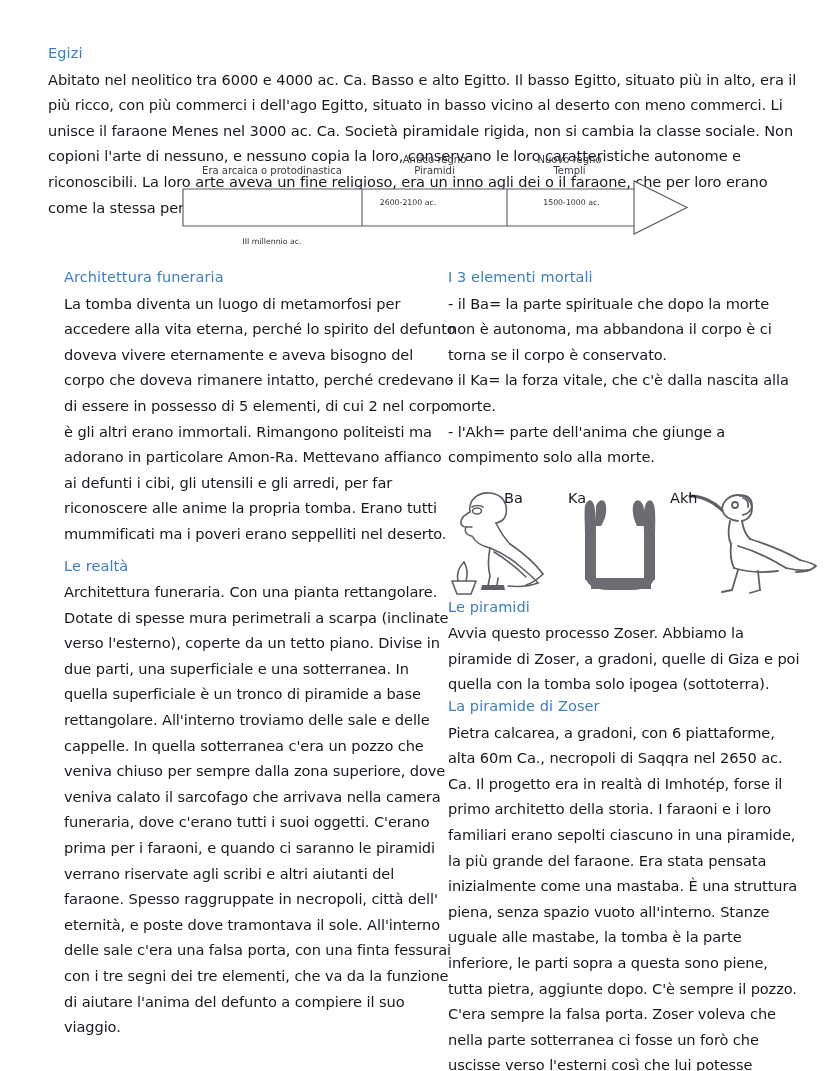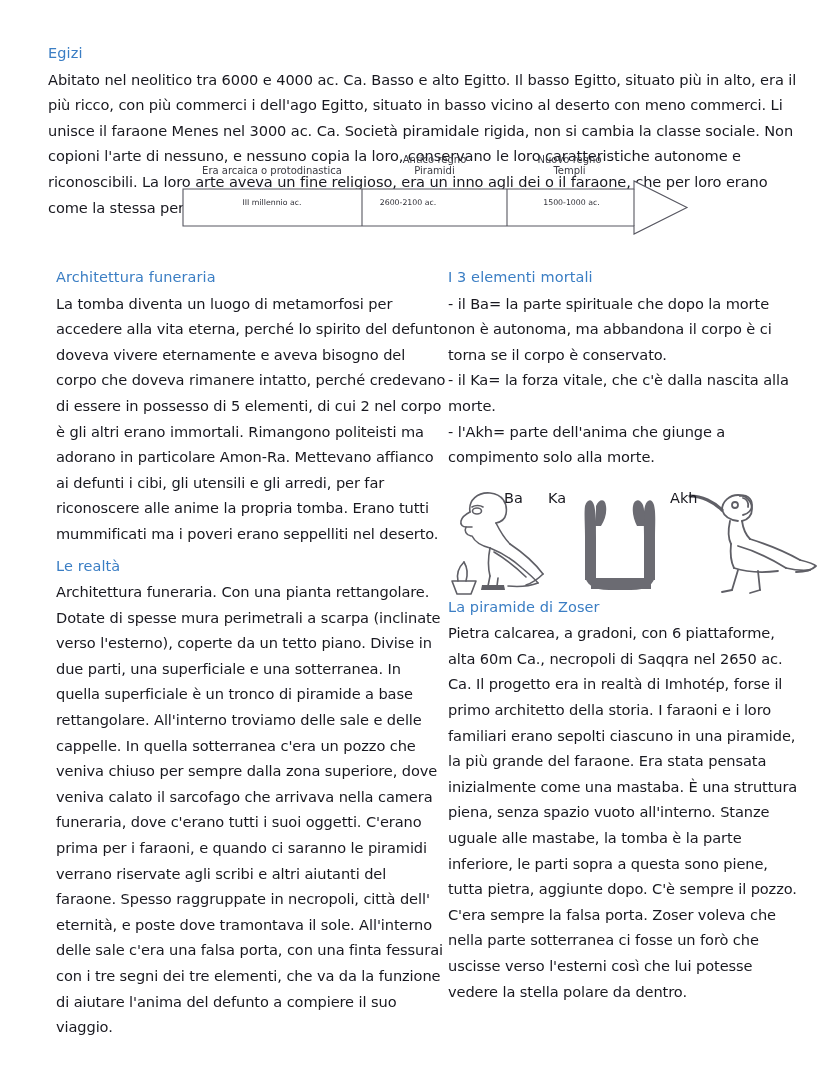--- a/index.html
+++ b/index.html
@@ -81,32 +81,32 @@
   .timeline-svg { position: absolute; left: 0; top: 27px; }
 
   .tl-cell-text {
     position: absolute;
     font-size: 7.8px;
     color: #2e2e36;
     text-align: center;
     top: 45px;
     font-family: "DejaVu Sans", sans-serif;
   }
-  .tl-cell-text.c0 { left: 0px;   width: 180px; }
+  .tl-cell-text.c0 { left: 0px;   width: 180px; margin-top: 39px; }
   .tl-cell-text.c1 { left: 163px; width: 126px; }
   .tl-cell-text.c2 { left: 325px; width: 129px; }
 
   
   .cols {
     position: relative;
     margin-top: 6px;
   }
   .col-left {
     position: absolute;
-    left: 8px;
+    left: 16px;
     top: 0px;
     width: 392px;
   }
   .col-right {
     position: absolute;
     left: 400px;
     top: 0px;
     width: 352px;
   }
   .col-left p.body-text { width: 392px; }
@@ -128,21 +128,21 @@
   .glyph-label {
     position: absolute;
     font-size: 14.5px;
     color: #18181f;
     font-family: "DejaVu Sans", sans-serif;
   }
   .g-ba   { left: 0px;  }
   .g-ka   { left: 115px;}
   .g-akh  { left: 240px;}
   .lab-ba  { left: 56px;  top: 4px; }
-  .lab-ka  { left: 100px; top: 4px; }
+  .lab-ka  { left: 120px; top: 4px; }
   .lab-akh { left: 222px; top: 4px; }
 </style>
 </head>
 <body>
 
 <div class="page">
 
   <div class="content">
 
     <div class="intro">
@@ -299,20 +299,22 @@
               <path d="M50,84 L44,104"></path>
               <path d="M44,104 L34,106"></path>
               <path d="M70,85 L72,104"></path>
               <path d="M72,104 L62,107"></path>
             </g>
           </svg>
           <div class="glyph-label lab-akh">Akh</div>
         </div>
 
         <div>
+          <h2 class="section-head">Le piramidi</h2>
+          <p class="body-text">Avvia questo processo Zoser. Abbiamo la piramide di Zoser, a gradoni, quelle di Giza e poi quella con la tomba solo ipogea (sottoterra).</p>
         </div>
 
         <div>
           <h2 class="section-head">La piramide di Zoser</h2>
           <p class="body-text">Pietra calcarea, a gradoni, con 6 piattaforme, alta 60m Ca., necropoli di Saqqra nel 2650 ac. Ca. Il progetto era in realtà di Imhotép, forse il primo architetto della storia. I faraoni e i loro familiari erano sepolti ciascuno in una piramide, la più grande del faraone. Era stata pensata inizialmente come una mastaba. È una struttura piena, senza spazio vuoto all'interno. Stanze uguale alle mastabe, la tomba è la parte inferiore, le parti sopra a questa sono piene, tutta pietra, aggiunte dopo. C'è sempre il pozzo. C'era sempre la falsa porta. Zoser voleva che nella parte sotterranea ci fosse un forò che uscisse verso l'esterni così che lui potesse vedere la stella polare da dentro.</p>
         </div>
 
       </div>
 
     </div>

